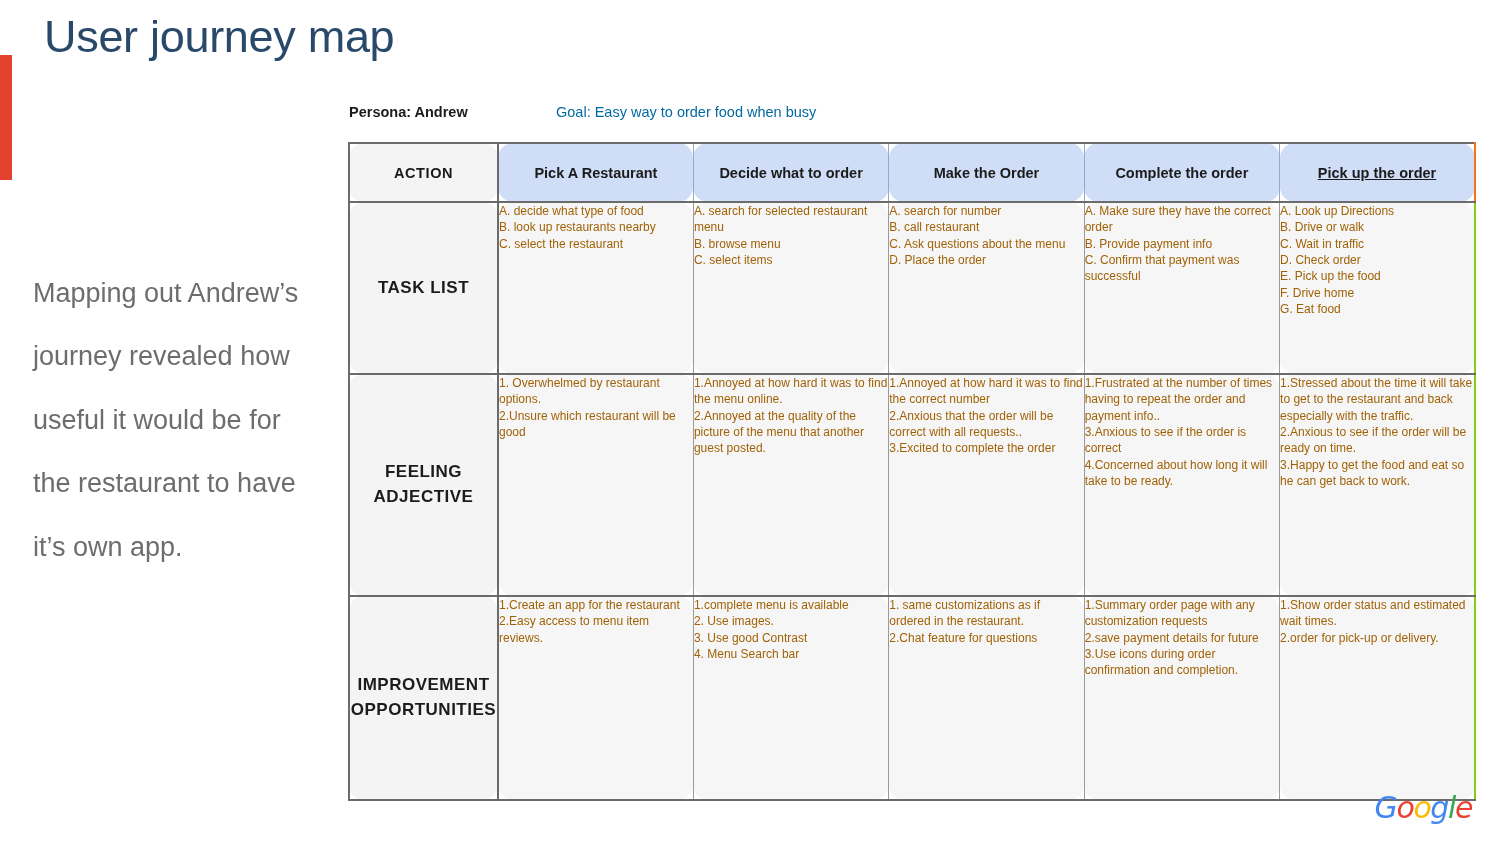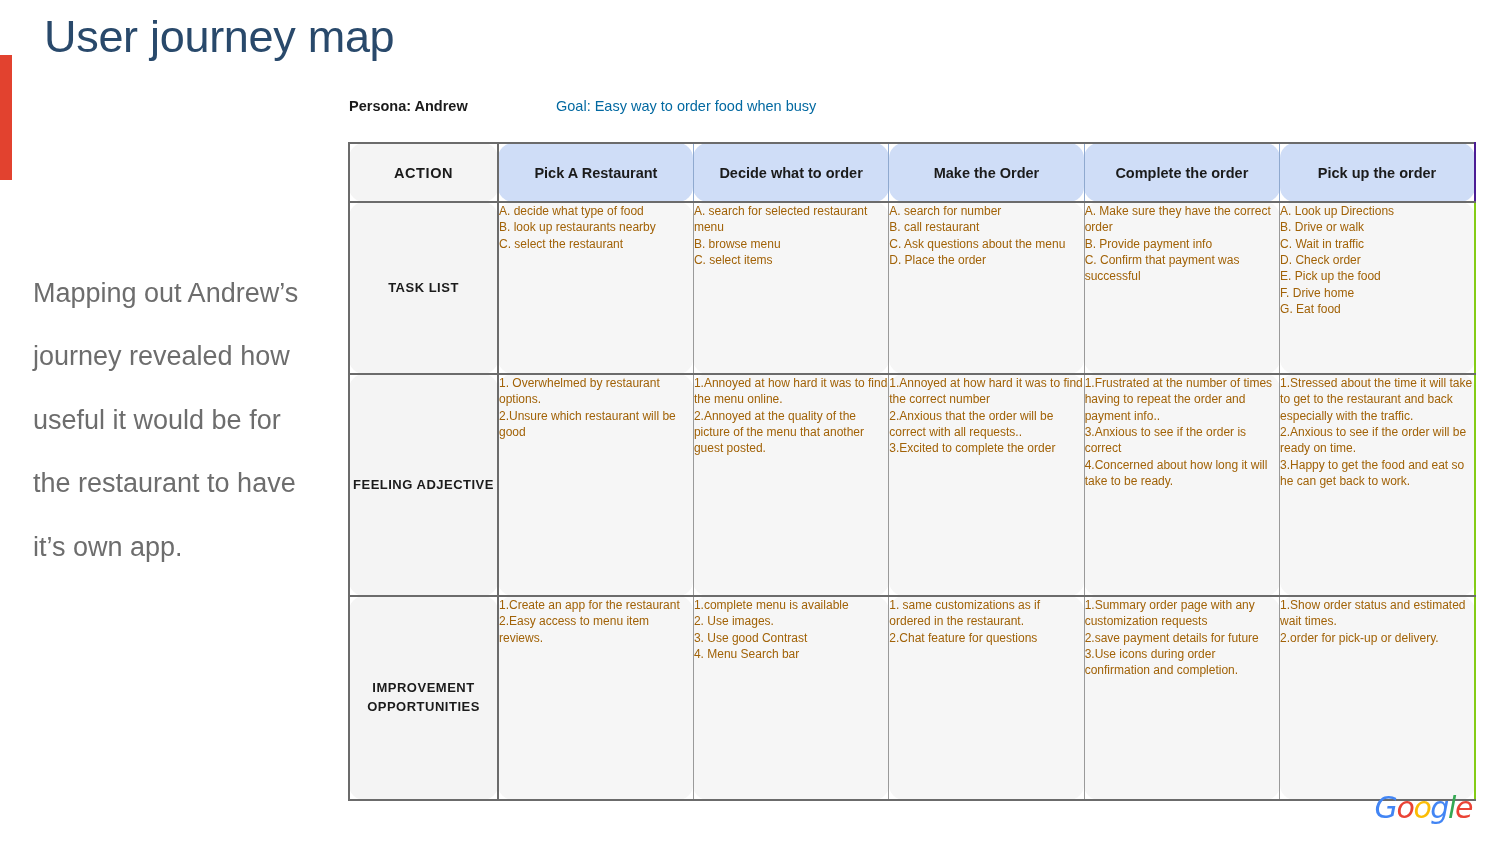--- a/index.html
+++ b/index.html
@@ -48,21 +48,21 @@
     font-weight: 400;
   }
 
   
   .meta-row {
     position: absolute;
     left: 349px; top: 98px;
     width: 1125px;
     height: 22px;
     display: flex;
-    align-items: flex-start;
+    align-items: flex-end;
   }
   .meta-persona {
     font-size: 14.5px;
     font-weight: 700;
     color: #1b1b1b;
     width: 207px;
   }
   .meta-goal {
     font-size: 14.5px;
     font-weight: 400;
@@ -100,31 +100,31 @@
     border: 2px solid #6b6b6b;
     letter-spacing: 0.6px;
   }
   .hdr-stage {
     background: #cfddf7;
     border: 1px solid #8fa9cf;
     border-top: 2px solid #6b6b6b;
     border-bottom: 2px solid #6b6b6b;
     margin-top: 16px;
   }
-  .hdr-stage.last { border-right: 2px solid #4c1d95; }
+  .hdr-stage.last { border-right: 2px solid #f97316; text-decoration: underline; }
 
   
   .row-label {
     background: #f4f4f4;
     border-left: 2px solid #6b6b6b;
     border-right: 2px solid #6b6b6b;
     border-bottom: 2px solid #6b6b6b;
     text-align: center;
     vertical-align: middle !important;
-    font-size: 13px;
+    font-size: 17px;
     font-weight: 700;
     color: #1b1b1b;
     letter-spacing: 0.5px;
     line-height: 1.45;
   }
 
   
   .cell {
     background: #f6f6f6;
     border-right: 1px solid #9a9a9a;

